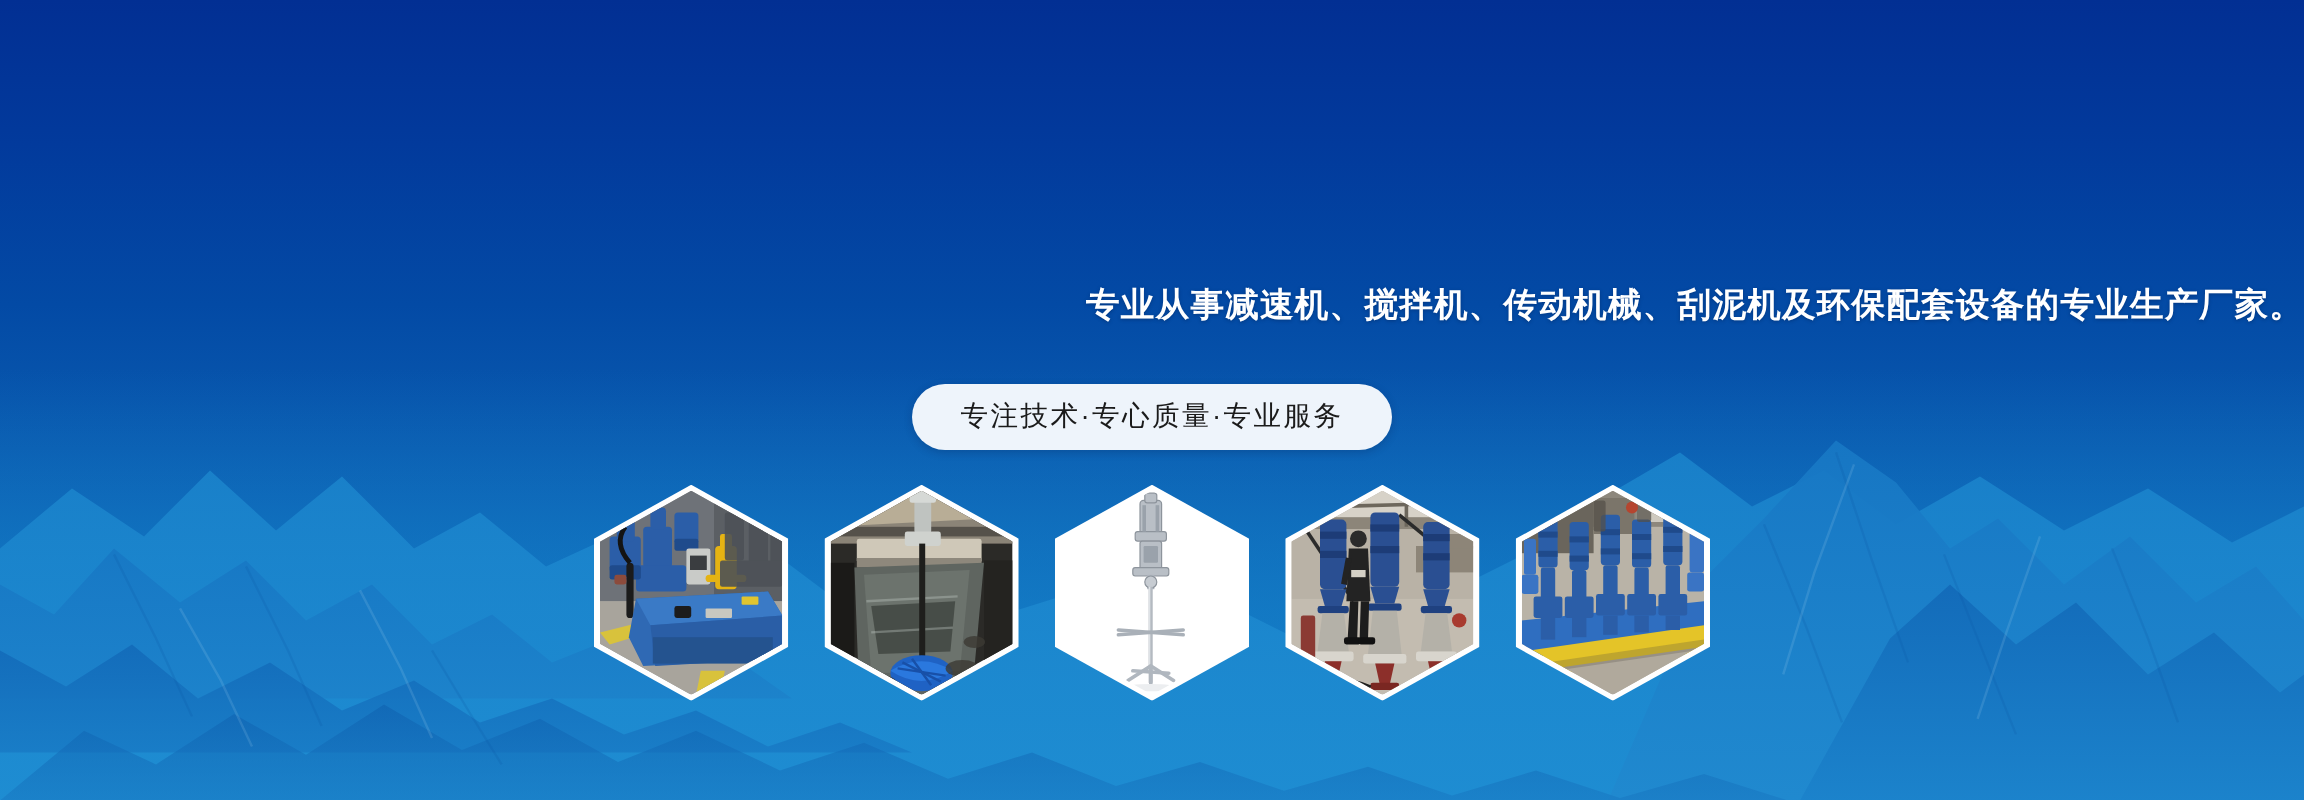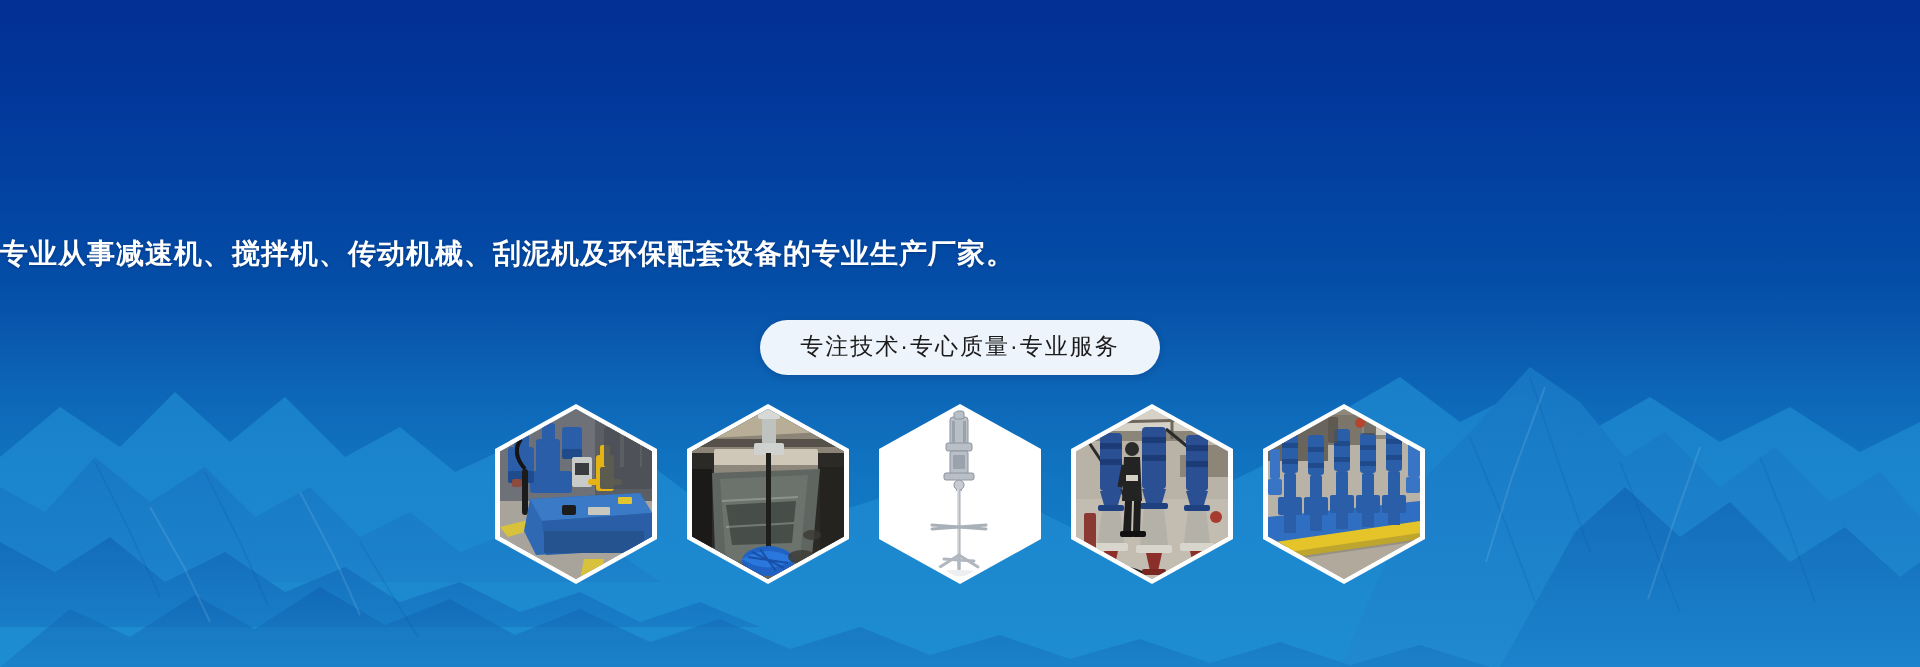--- a/index.html
+++ b/index.html
@@ -42,21 +42,21 @@
     background: linear-gradient(180deg, rgba(21,128,200,0) 0%, rgba(21,128,200,0.45) 45%, rgba(24,134,204,0.72) 100%);
     pointer-events:none;
   }
 
   
   .headline {
     position: absolute;
     left: 0;
     right: 0;
     top: 234px;
-    text-align: left;
+    text-align: right;
     color: #ffffff;
     font-size: 28px;
     font-weight: bold;
     letter-spacing: 1px;
     line-height: 40px;
     text-shadow: 0 1px 3px rgba(0,20,60,0.35);
     white-space: nowrap;
   }
 
   

